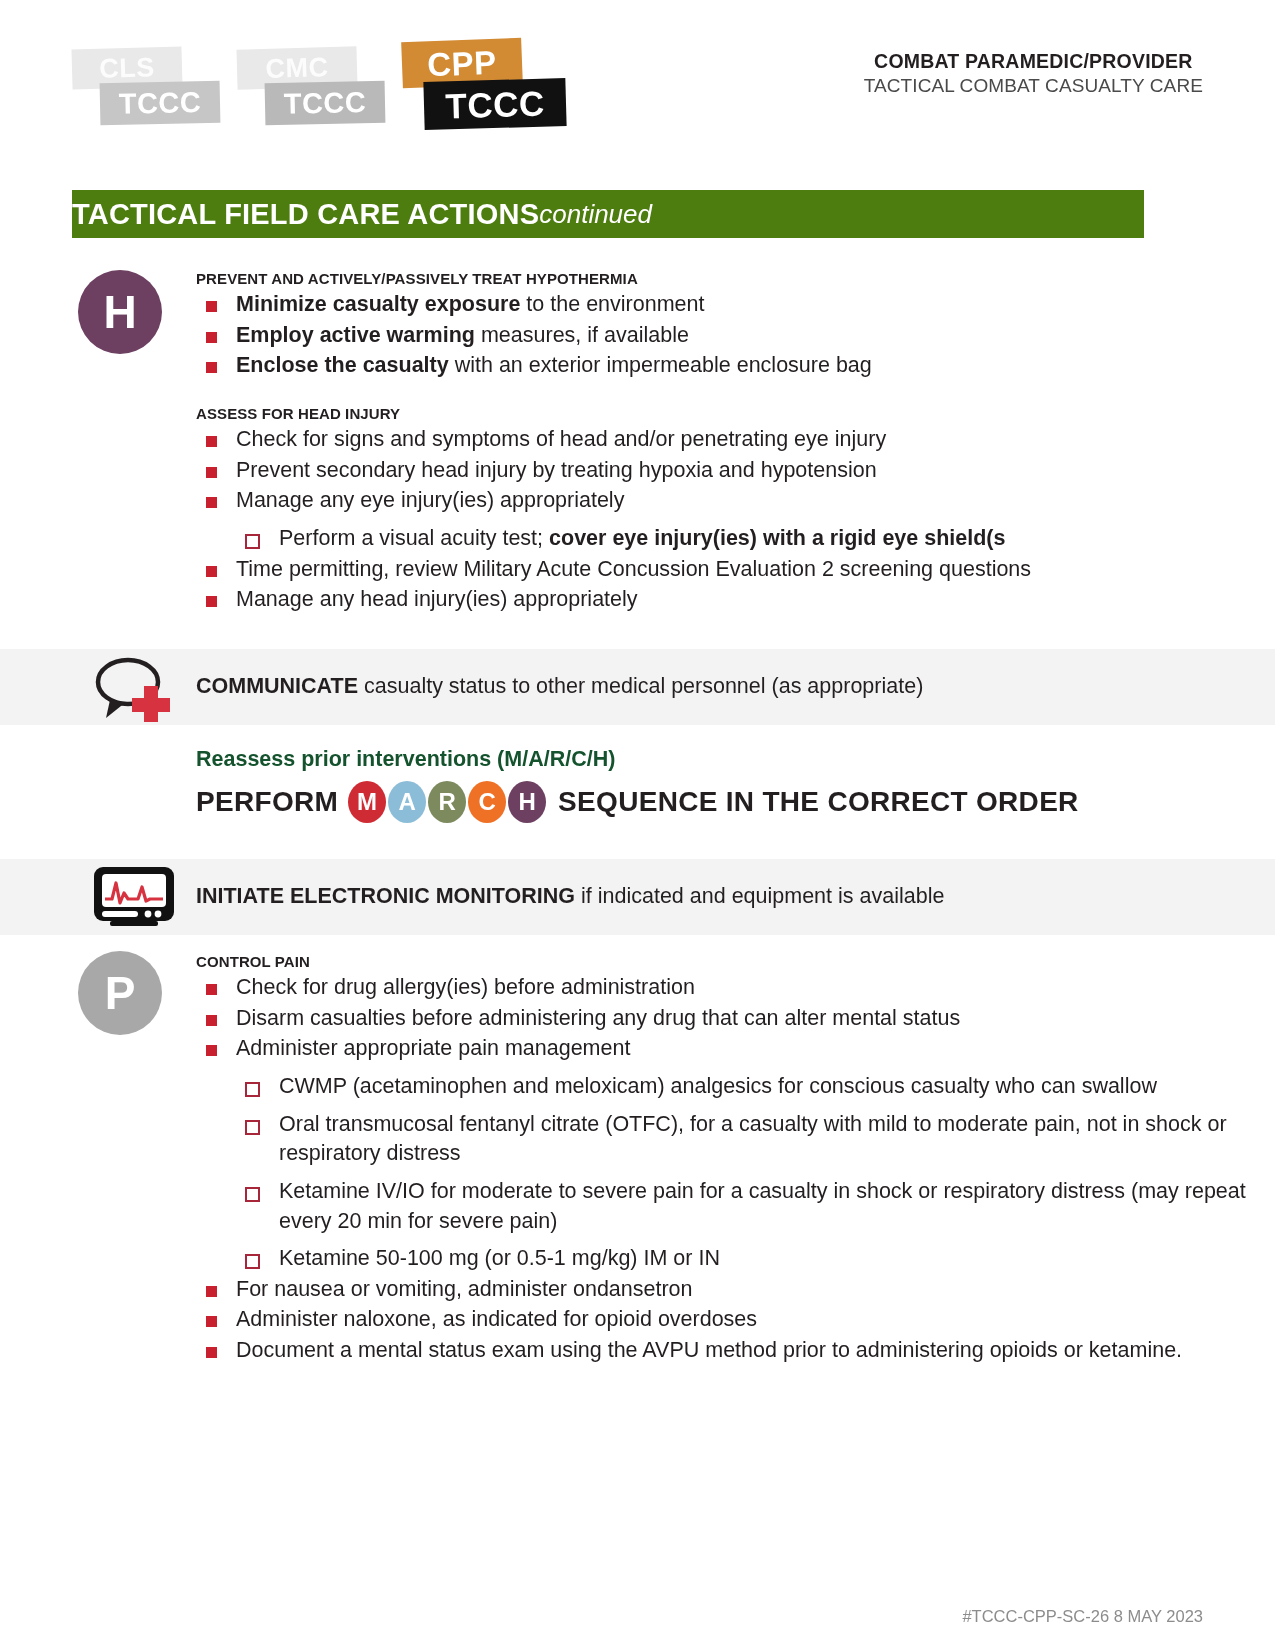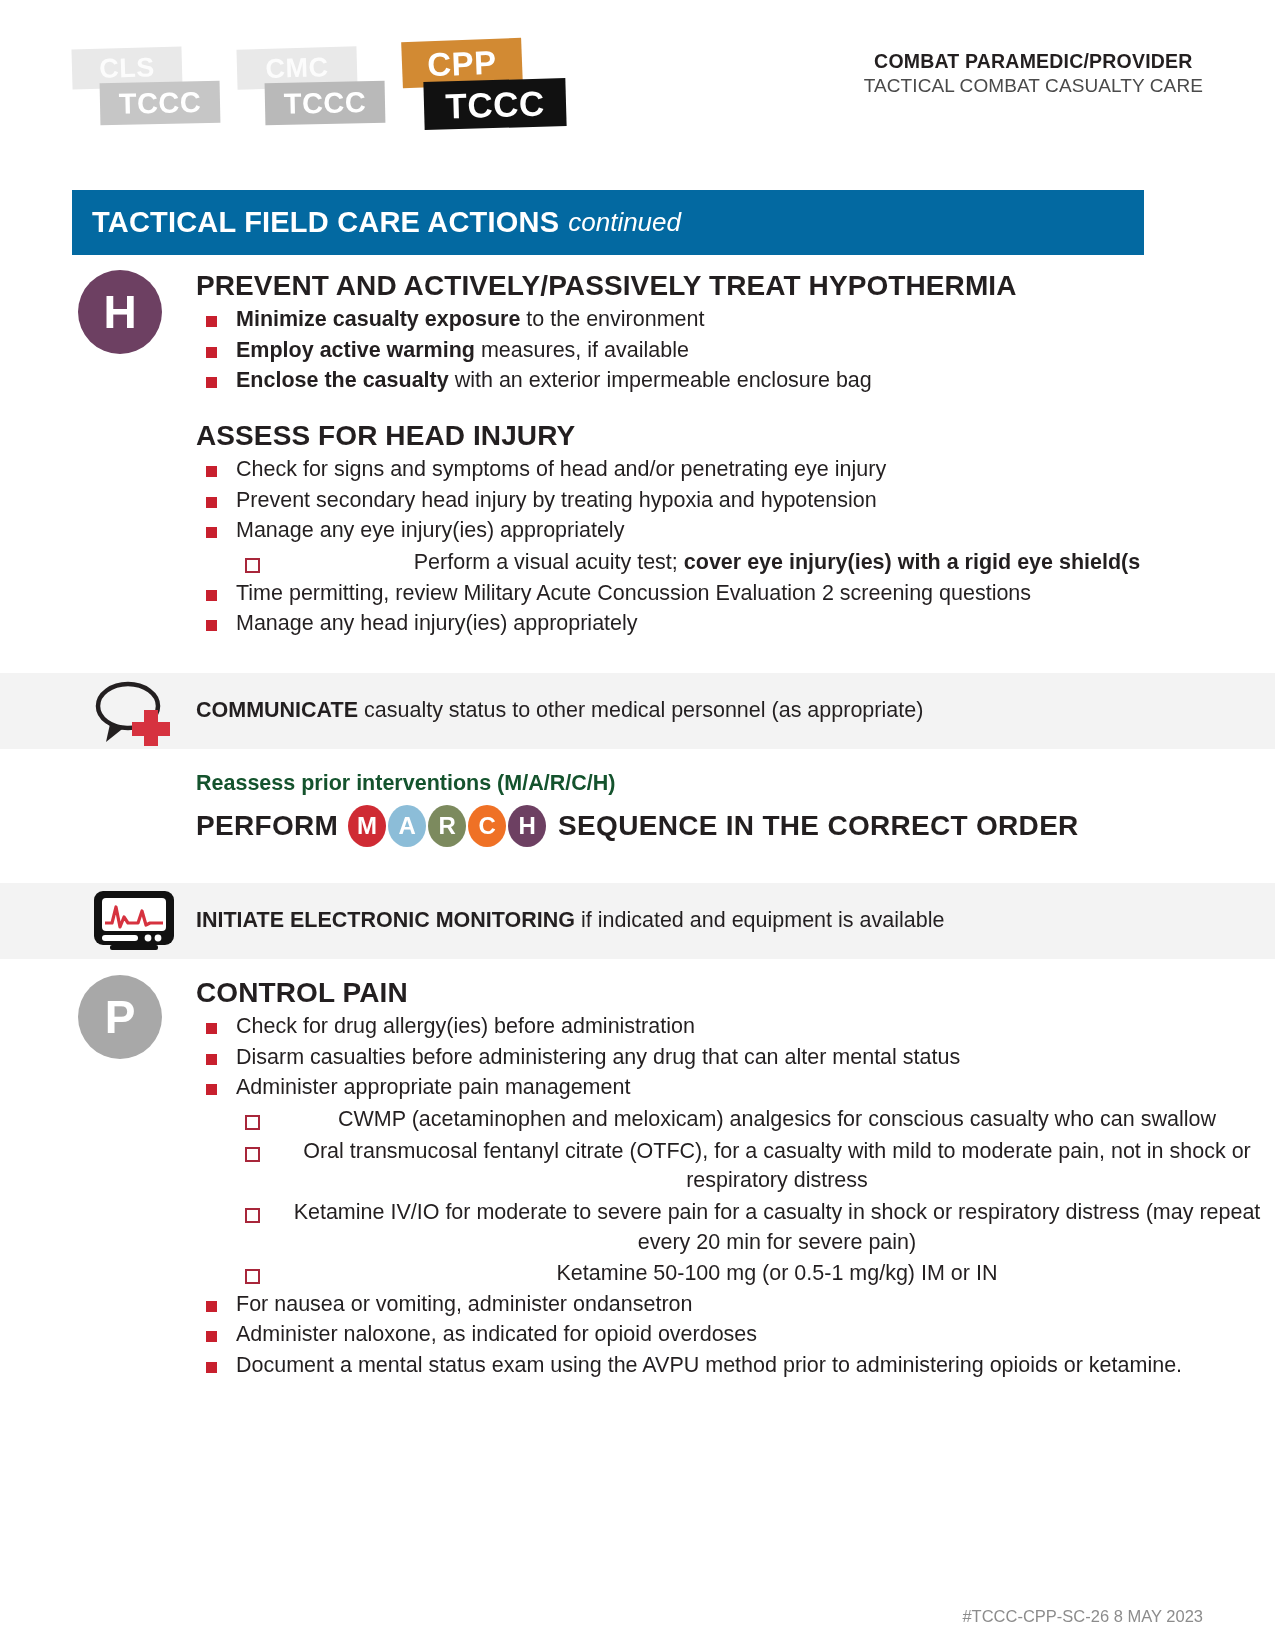--- a/index.html
+++ b/index.html
@@ -67,59 +67,58 @@
   .header-title-main {
     font-size: 19.5px; font-weight: bold; letter-spacing: 0.2px; color: #231f20;
   }
   .header-title-sub {
     font-size: 19px; color: #4a4a4a; margin-top: 2px; letter-spacing: 0.1px;
   }
 
   
   .banner {
     position: absolute; left: 72px; top: 190px;
-    width: 1072px; height: 65px;
-    background: #0369a1;
+    width: 1072px; height: 48px;
+    background: #4d7c0f;
     display: flex; align-items: center;
-    padding-left: 20px;
   }
   .banner-title { color: #ffffff; font-size: 29px; font-weight: bold; letter-spacing: 0.2px; }
-  .banner-cont { color: #ffffff; font-size: 26px; font-style: italic; margin-left: 9px; }
+  .banner-cont { color: #ffffff; font-size: 26px; font-style: italic; }
 
   
   .content { position: absolute; left: 0; top: 252px; width: 1275px; }
 
   .section { position: relative; }
   .section-inner { position: relative; padding-left: 196px; min-height: 1px; }
 
   .lettermark {
     position: absolute; left: 78px;
     width: 84px; height: 84px; border-radius: 50%;
     display: flex; align-items: center; justify-content: center;
     color: #ffffff; font-size: 46px; font-weight: bold; line-height: 1;
   }
   .lm-h { background: #6d4062; top: 18px; }
   .lm-p { background: #a8a8a8; top: 16px; }
 
   .heading {
-    font-size: 28px; font-weight: bold; letter-spacing: 0.1px;
+    font-size: 15px; font-weight: bold; letter-spacing: 0.1px;
     color: #231f20; padding-top: 22px; padding-bottom: 2px;
   }
   .heading.tight { padding-top: 0; }
 
   ul.l1, ul.l2, ul.l3 { list-style: none; }
   ul.l1 > li, ul.l2 > li, ul.l3 > li {
     position: relative;
     font-size: 21.5px;
     line-height: 1.38;
     color: #231f20;
   }
   ul.l1 > li { padding-left: 40px; margin-top: 1px; }
   ul.l2 { margin-left: 40px; }
-  ul.l2 > li { padding-left: 43px; margin-top: 2px; text-align: center; }
+  ul.l2 > li { padding-left: 43px; margin-top: 8px; }
   ul.l3 { margin-left: 40px; }
   ul.l3 > li { padding-left: 40px; margin-top: 1px; }
 
   
   ul.l1 > li::before {
     content: ""; position: absolute;
     left: 10px; top: 11px; width: 11px; height: 11px;
     background: #c8202e;
   }
   ul.l2 > li::before {

